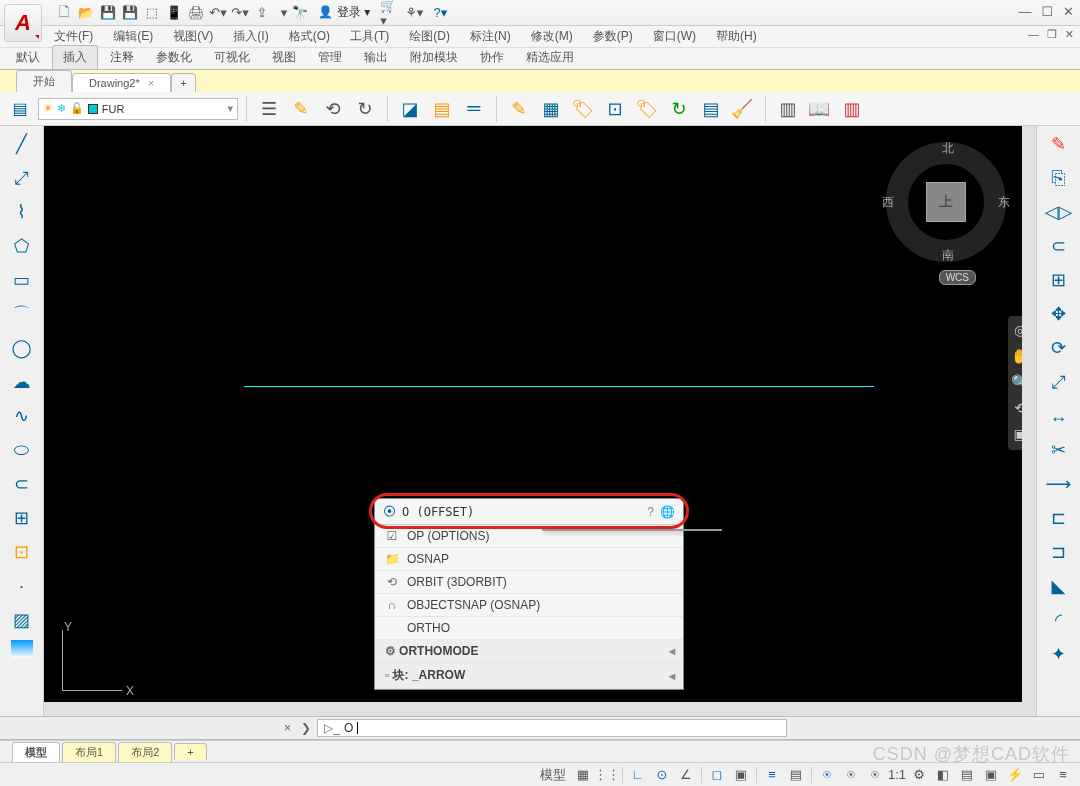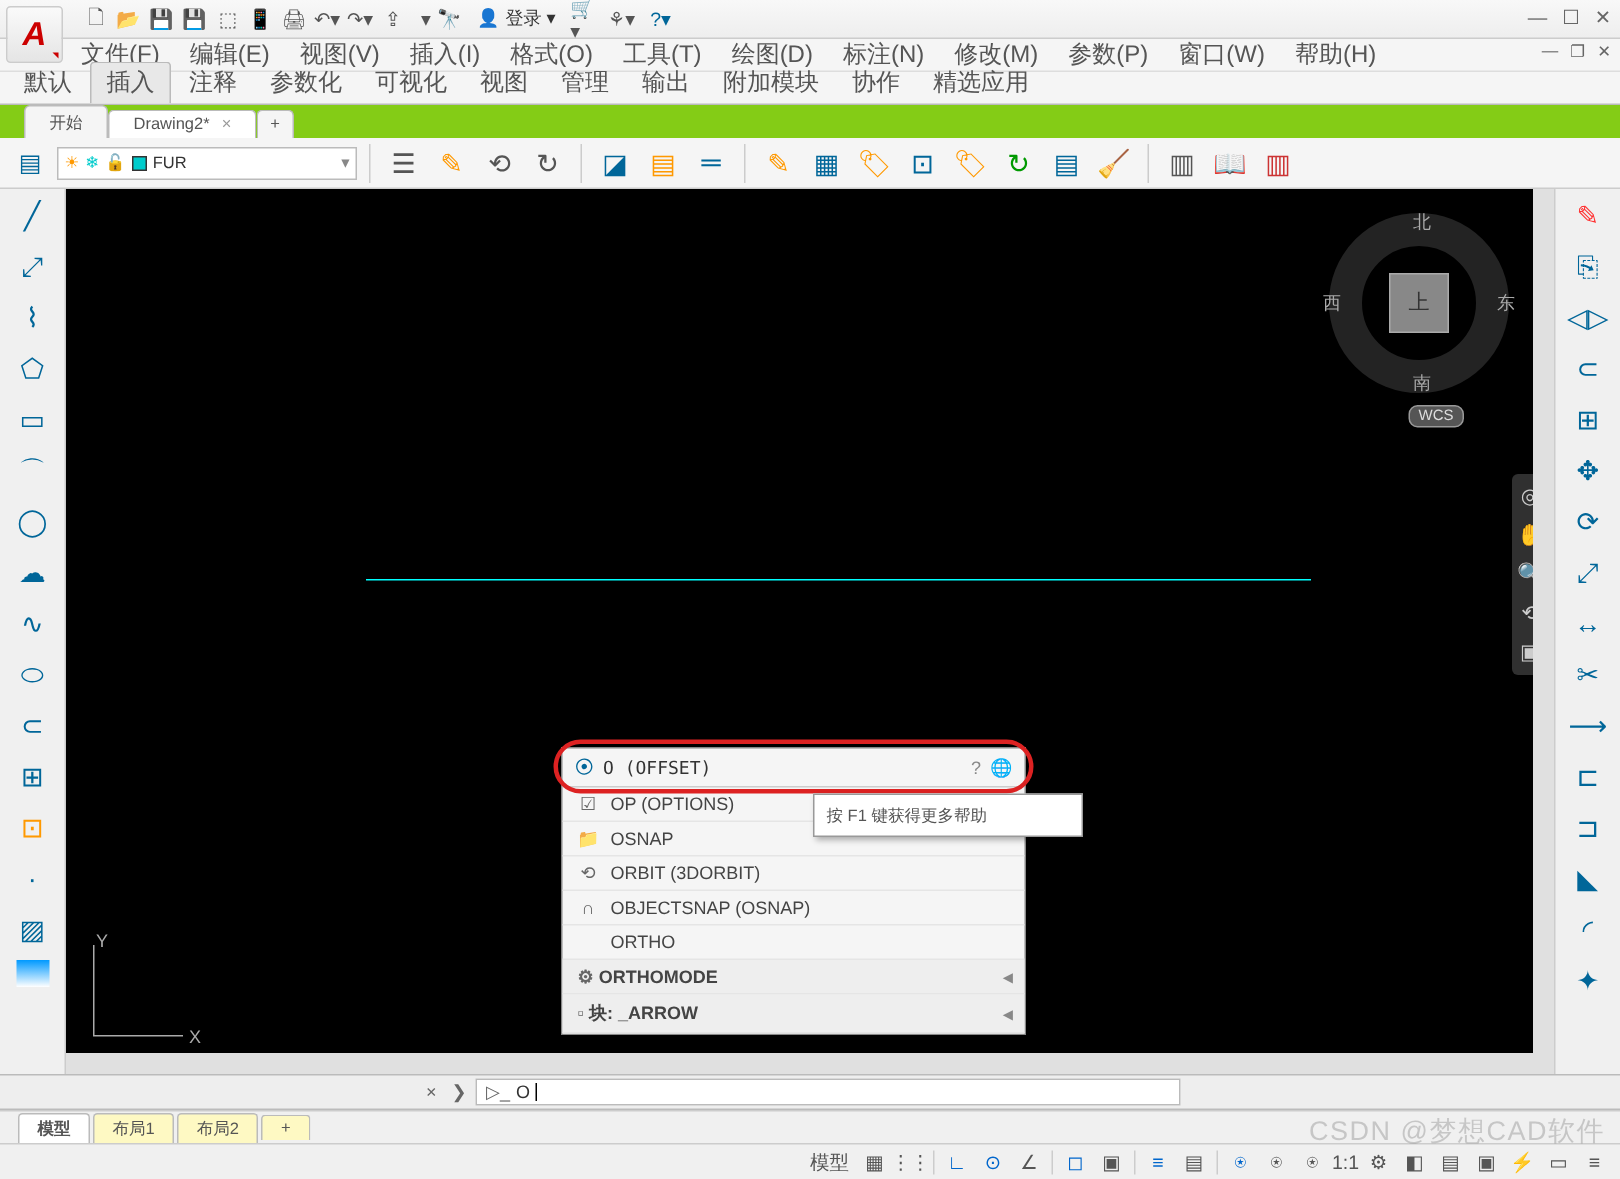--- a/index.html
+++ b/index.html
@@ -4,27 +4,27 @@
 <style>
 * { box-sizing: border-box; margin: 0; padding: 0; font-family: "Microsoft YaHei", Arial, sans-serif; }
 body { width: 1080px; height: 786px; background: #f0f0f0; overflow: hidden; position: relative; font-size: 12px; color: #333; }
 .titlebar { height: 26px; background: linear-gradient(#f8f8f8,#eee); display: flex; align-items: center; padding: 0 6px; border-bottom: 1px solid #ccc; }
 .titlebar .qat { display: flex; gap: 6px; align-items: center; }
 .qat-icon { width: 16px; height: 16px; display: inline-flex; align-items: center; justify-content: center; color: #555; font-size: 13px; }
 .titlebar .doc { flex: 1; text-align: center; font-size: 12px; color: #555; display:flex; align-items:center; justify-content:center; gap:8px;}
 .titlebar .search { width: 170px; height: 18px; border: 1px solid #bbb; background: #fff; font-size: 11px; padding: 0 4px; font-style: italic; color:#888;}
 .titlebar .right { display: flex; gap: 10px; align-items:center;}
 .menubar { height: 22px; display: flex; align-items: center; gap: 4px; padding: 0 8px 0 46px; color:#555; border-bottom:1px solid #ddd; background:#f5f5f5;}
-.menubar span { padding: 2px 8px; cursor: default; font-size:16px;}
+.menubar span { padding: 2px 8px; cursor: default; font-size:12px;}
 .logo { position:absolute; left:4px; top:4px; width:38px; height:38px; background:linear-gradient(#fafafa,#e5e5e5); border:1px solid #ccc; border-radius:3px; display:flex; align-items:center; justify-content:center; font-weight:bold; font-size:22px; color:#c00; font-style:italic; z-index:10;}
 .logo .tri{position:absolute; right:2px; bottom:2px; width:0;height:0;border-left:4px solid transparent;border-top:4px solid #c00;}
 .ribbon-tabs { height:22px; display:flex; align-items:flex-end; padding-left:6px; gap:2px; background:#f5f5f5; border-bottom:1px solid #bbb;}
-.rtab{padding:3px 10px; font-size:16px; color:#555; cursor:default;}
+.rtab{padding:3px 10px; font-size:12px; color:#555; cursor:default;}
 .rtab.active{background:#e8e8e8; border:1px solid #bbb; border-bottom:none; border-radius:3px 3px 0 0;}
-.doctabs{height:22px; display:flex; align-items:flex-end; padding-left:16px; gap:0; background:#84cc16;}
+.doctabs{height:22px; display:flex; align-items:flex-end; padding-left:16px; gap:0; background:#fef9c3;}
 .dtab{padding:3px 16px; border:1px solid #bbb; border-bottom:none; border-radius:4px 4px 0 0; background:#f5f5f5; font-size:11px; color:#555; position:relative;}
 .dtab.active{background:#fff;}
 .dtab .x{margin-left:8px; color:#999;}
 .dtab.add{padding:3px 8px;}
 .proprow{height:34px; display:flex; align-items:center; gap:4px; padding:2px 6px; background:#f5f5f5; border-bottom:1px solid #ccc;}
 .proprow .ico{width:28px;height:28px; display:inline-flex;align-items:center;justify-content:center; color:#666; font-size:16px;}
 .layername{width:200px; height:22px; border:1px solid #bbb; background:#fff; display:flex; align-items:center; padding:0 4px; font-size:11px; gap:4px;}
 .sun{color:#f90;}
 .frozen{color:#0cc;}
 .lock{color:#888;}
@@ -278,21 +278,20 @@
             <span class="arrow">◂</span>
           </li>
         <li class="sys">
             <span><span class="i">▫</span> <span>块: _ARROW</span></span>
             <span class="arrow">◂</span>
           </li>
       </ul>
     </div>
 
     <div class="tooltip">
-      <div class="t3">按 F1 键获得更多帮助</div>
     </div>
 
     <div class="scrollbar-v"></div>
     <div class="scrollbar-h"></div>
   </div>
 
   <div class="rtool">
     <div class="ti" style="color:#f33">✎</div>
     <div class="ti">⎘</div>
     <div class="ti">◁▷</div>

